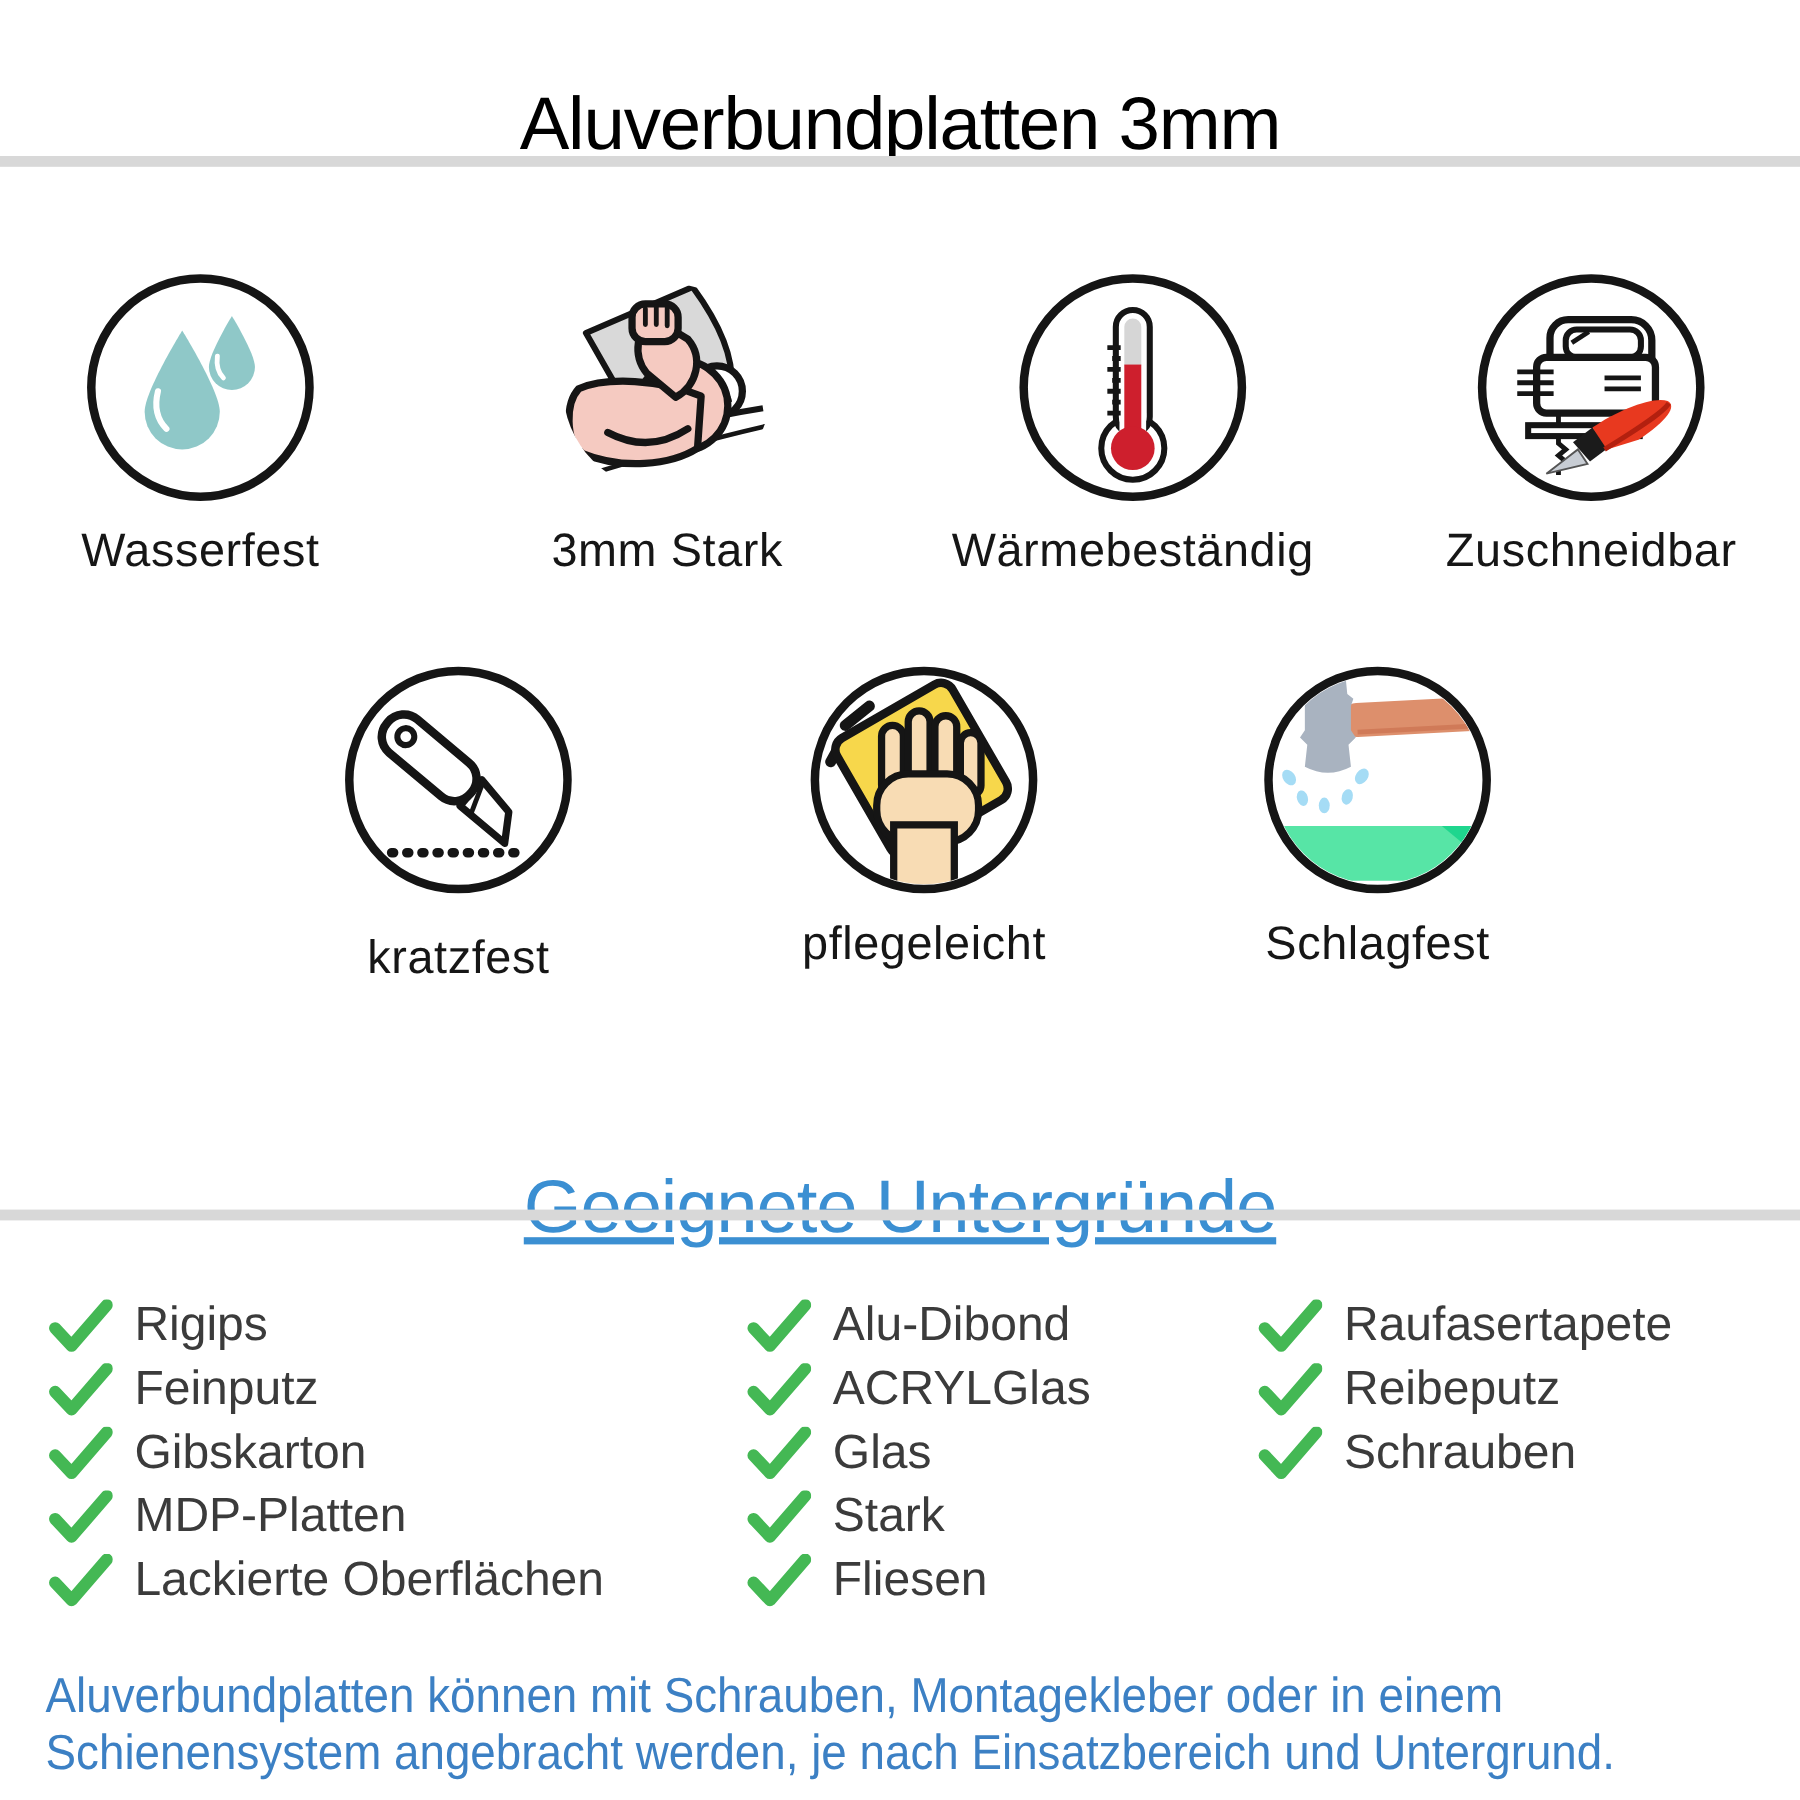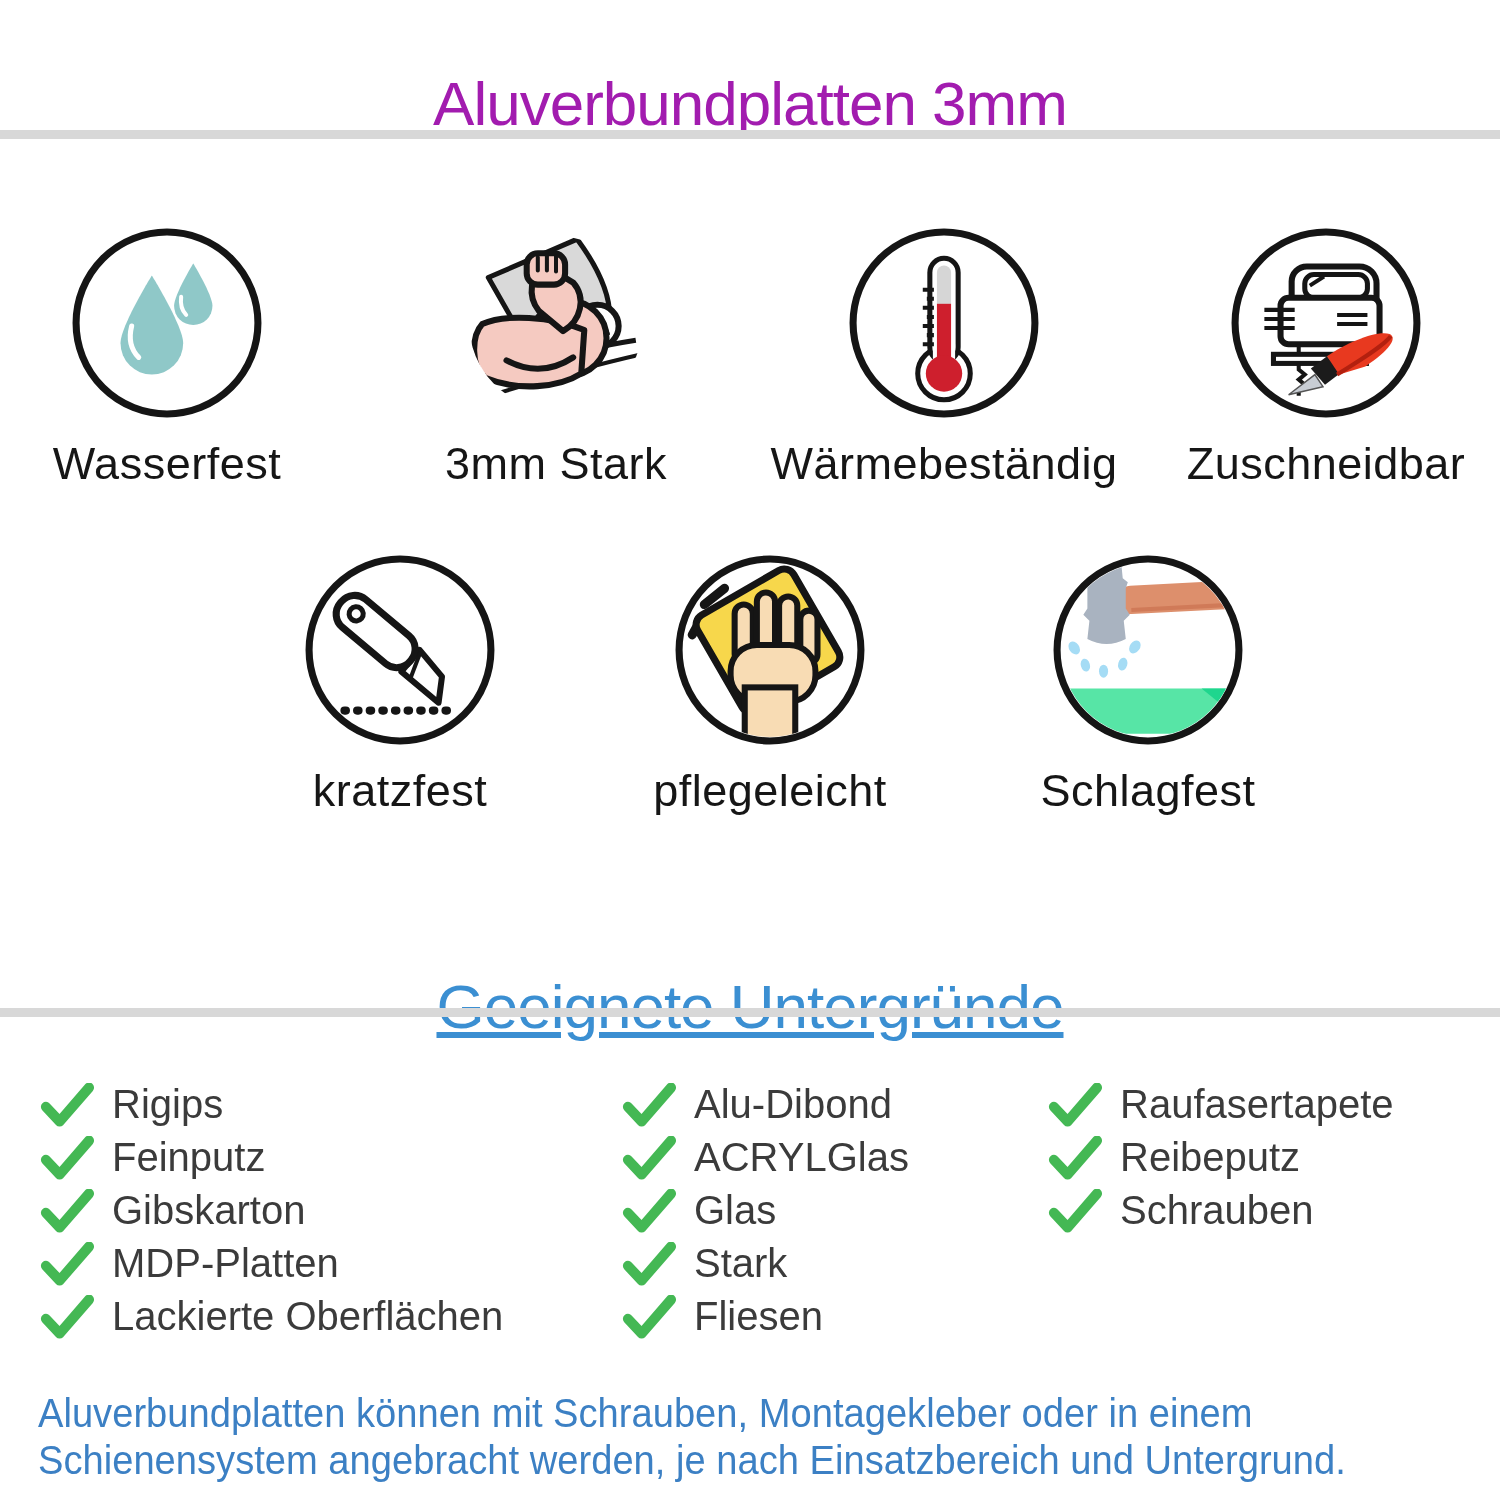--- a/index.html
+++ b/index.html
@@ -4,35 +4,35 @@
 <style>
   html,body{margin:0;padding:0;}
   body{
     width:1500px;height:1500px;background:#ffffff;position:relative;overflow:hidden;
     font-family:"Liberation Sans",sans-serif;
   }
   .sec-title{
     position:absolute;left:0;width:1500px;text-align:center;
     font-size:62px;font-weight:400;letter-spacing:-1px;white-space:nowrap;
   }
-  #title-1{top:26px;color:#a21caf;}
+  #title-1{top:26px;color:#000000;}
   #title-2{top:920px;color:#3b8fd2;text-decoration:underline;}
   .divider{position:absolute;left:0;width:1500px;height:9px;background:#d8d8d8;}
   #divider-1{top:130px;}
   #divider-2{top:1008px;}
   .feature{position:absolute;width:340px;display:flex;flex-direction:column;align-items:center;}
   .feature svg.badge{width:196px;height:196px;display:block;}
-  .feature .flabel{margin-top:17px;font-size:45px;color:#161616;letter-spacing:0.5px;white-space:nowrap;}
+  .feature .flabel{margin-top:17px;font-size:39px;color:#161616;letter-spacing:0.5px;white-space:nowrap;}
   
   #feat-wasserfest{left:-3px;top:225px;}
   #feat-stark{left:386px;top:225px;}
   #feat-waerme{left:774px;top:225px;}
   #feat-zuschneidbar{left:1156px;top:225px;}
   
-  #feat-kratzfest{left:230px;top:552px;}
+  #feat-kratzfest{left:212px;top:552px;gap:12px;}
   #feat-pflegeleicht{left:600px;top:552px;}
   #feat-schlagfest{left:978px;top:552px;}
   .check-col{position:absolute;top:1078px;}
   #col-1{left:40px;} #col-2{left:622px;} #col-3{left:1048px;}
   .check-item{display:flex;align-items:center;height:53px;}
   .check-item svg{width:54px;height:44px;margin-right:18px;flex:0 0 auto;}
   .check-item .itxt{font-size:40px;color:#3b3b3b;white-space:nowrap;}
   #footer-note{
     position:absolute;left:38px;top:1390px;color:#3c80c4;font-size:41px;line-height:47px;
     transform:scaleX(0.93);transform-origin:left top;white-space:nowrap;

